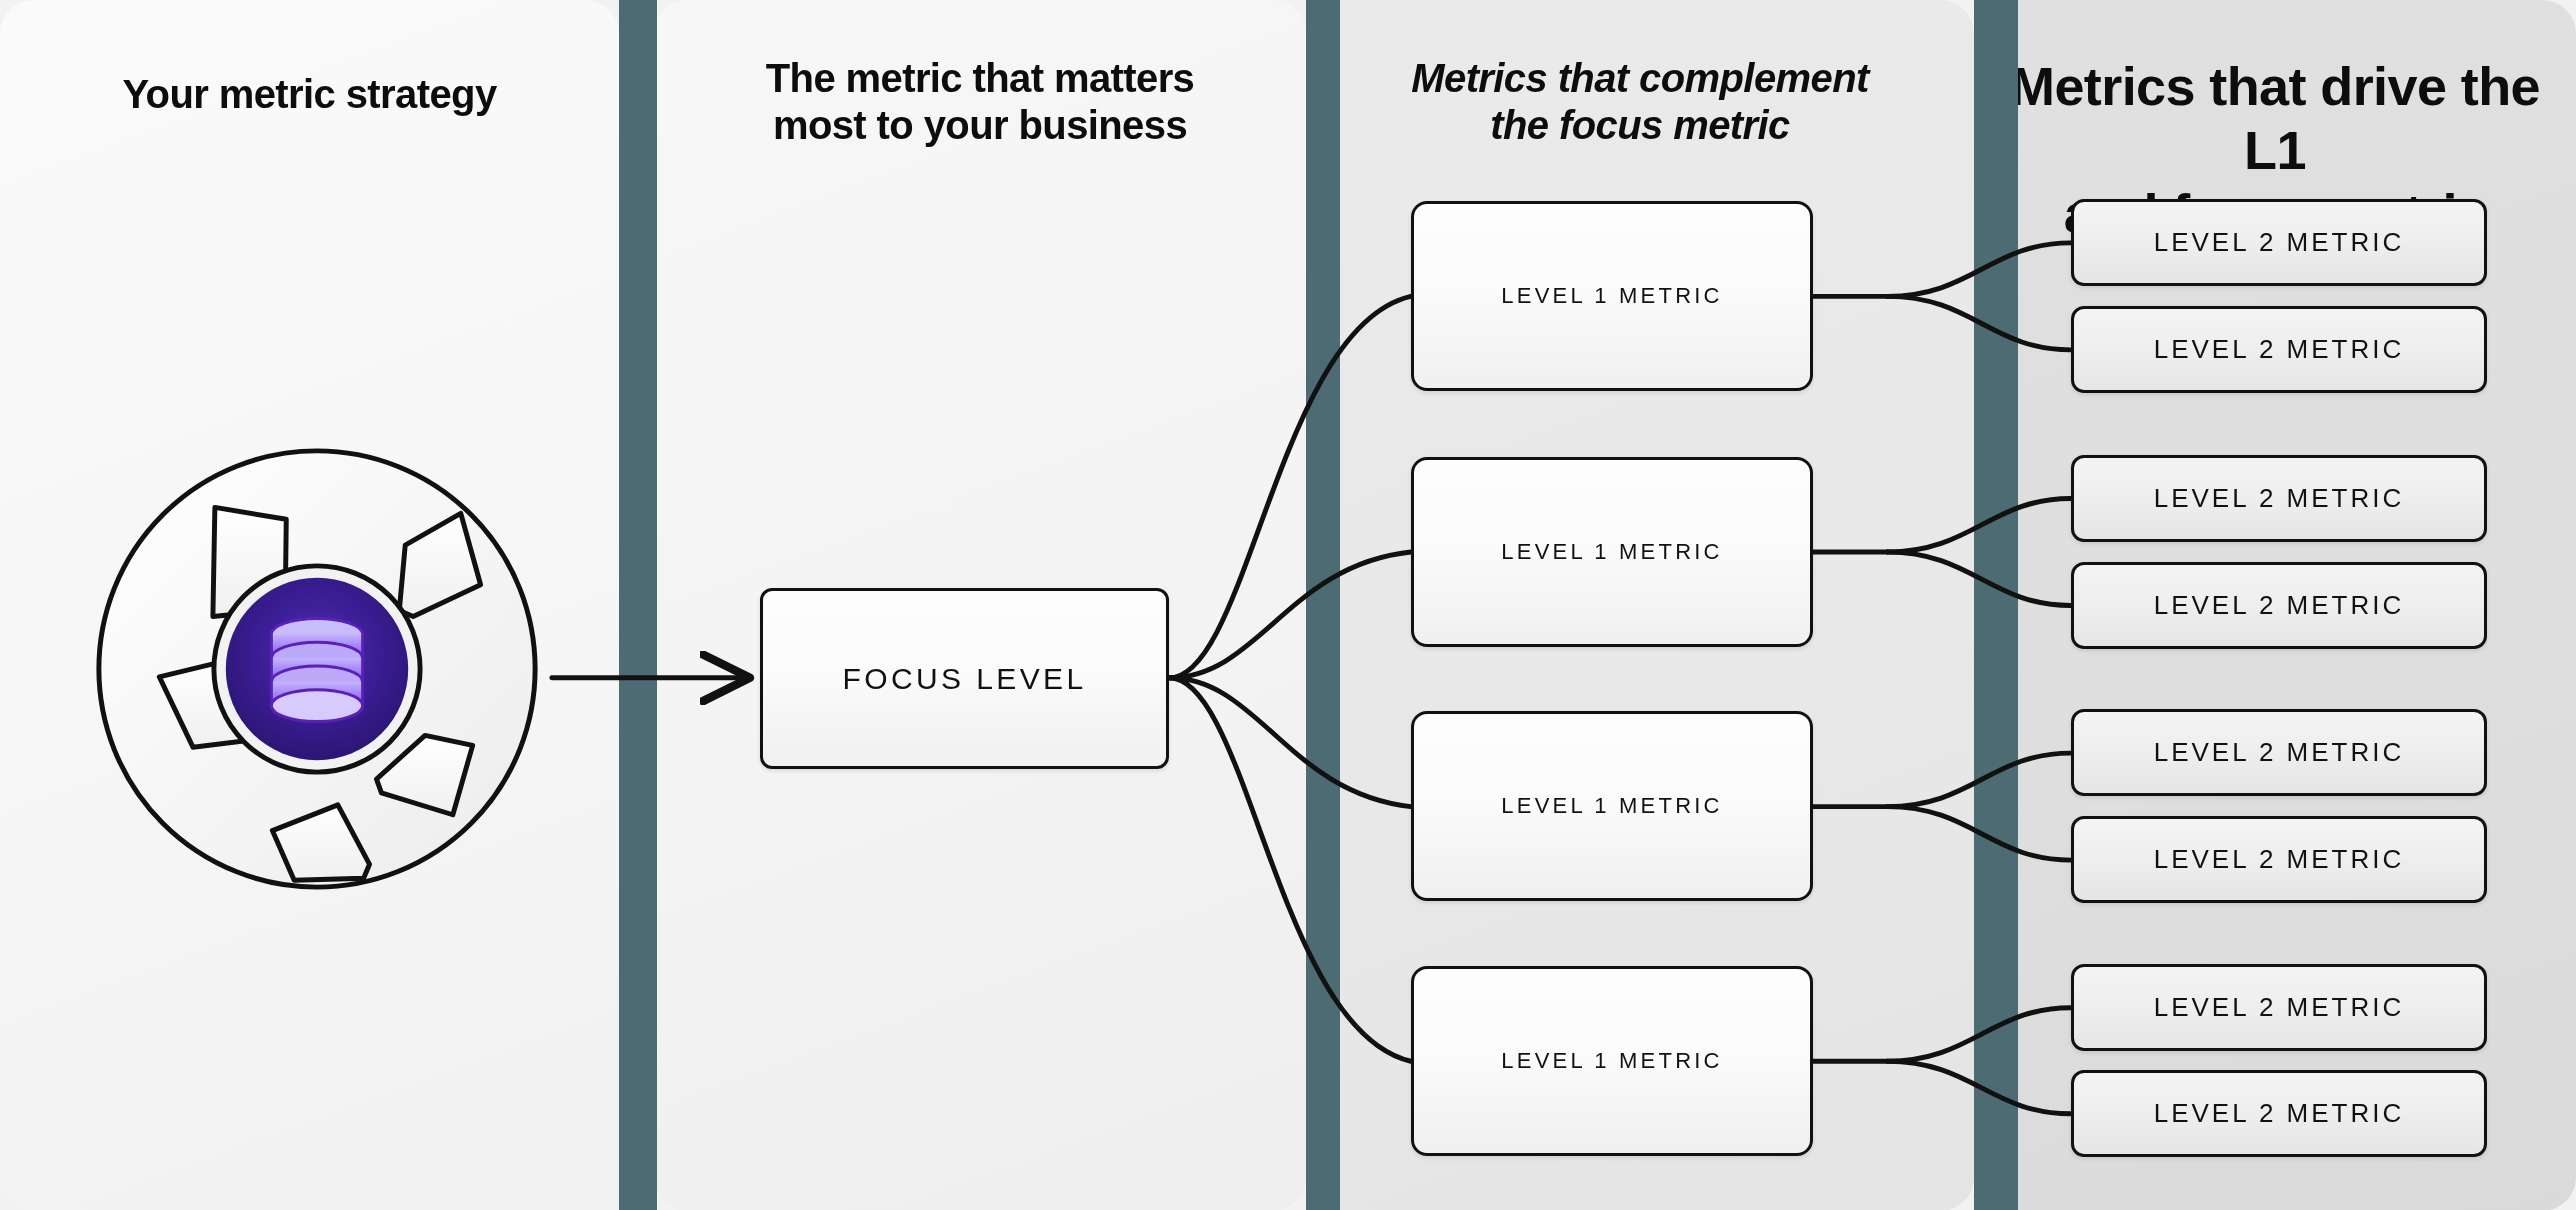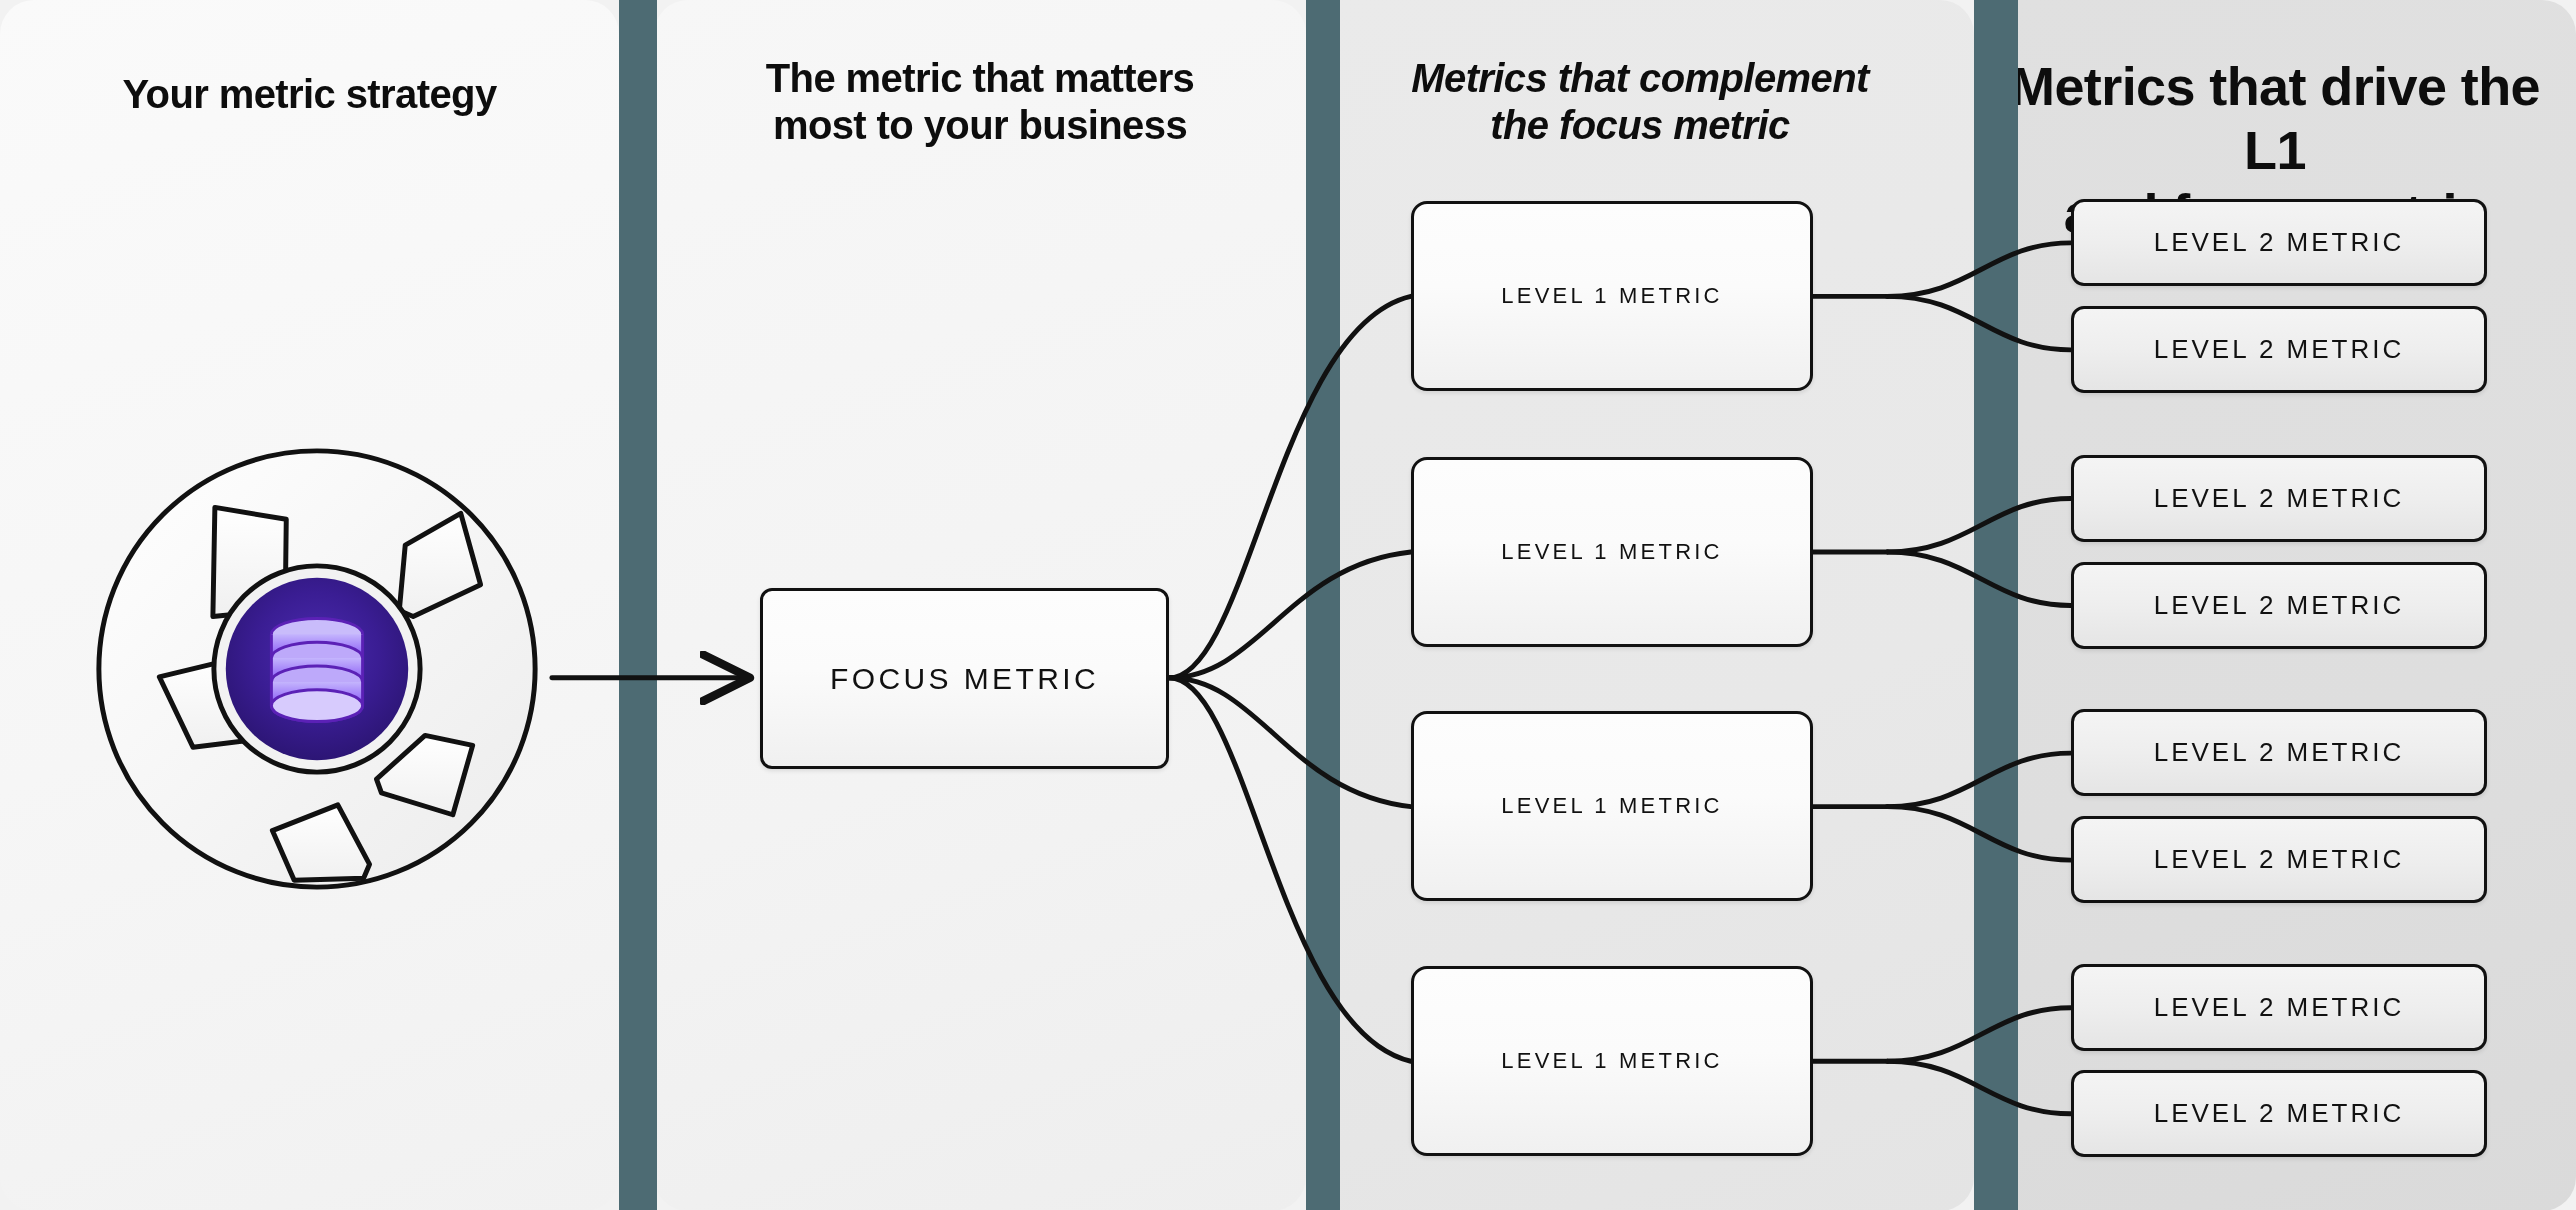--- a/index.html
+++ b/index.html
@@ -186,21 +186,21 @@
       <path d="M1905 814 C1990 814, 2010 760, 2090 760"></path>
       <path d="M1905 814 C1990 814, 2010 868, 2090 868"></path>
 
       <path d="M1830 1071 L1905 1071"></path>
       <path d="M1905 1071 C1990 1071, 2010 1017, 2090 1017"></path>
       <path d="M1905 1071 C1990 1071, 2010 1124, 2090 1124"></path>
     </g>
   </svg>
 
   <div class="node focus">
-    <span>FOCUS METRIC</span>
+    <span>FOCUS LEVEL</span>
   </div>
 
   <div class="node l1" style="top:201px">
     <span>LEVEL 1 METRIC</span>
   </div>
   <div class="node l1" style="top:457px">
     <span>LEVEL 1 METRIC</span>
   </div>
   <div class="node l1" style="top:711px">
     <span>LEVEL 1 METRIC</span>

